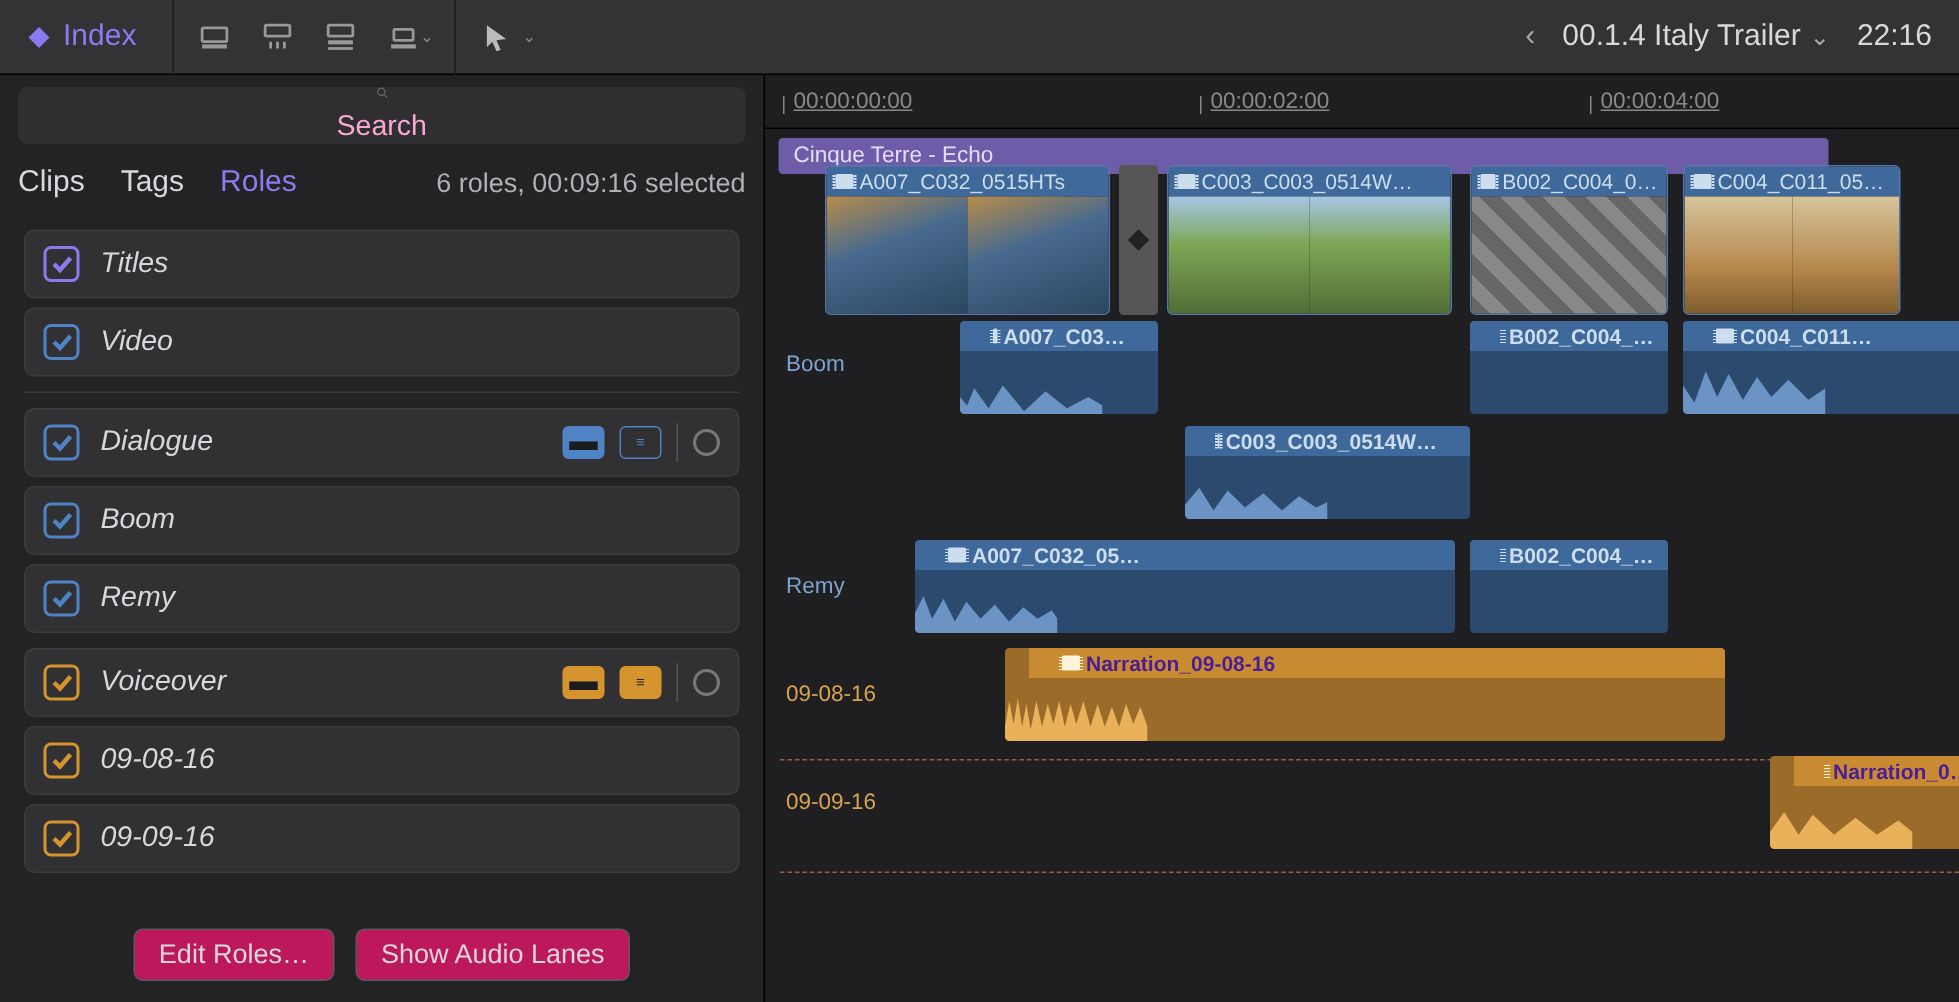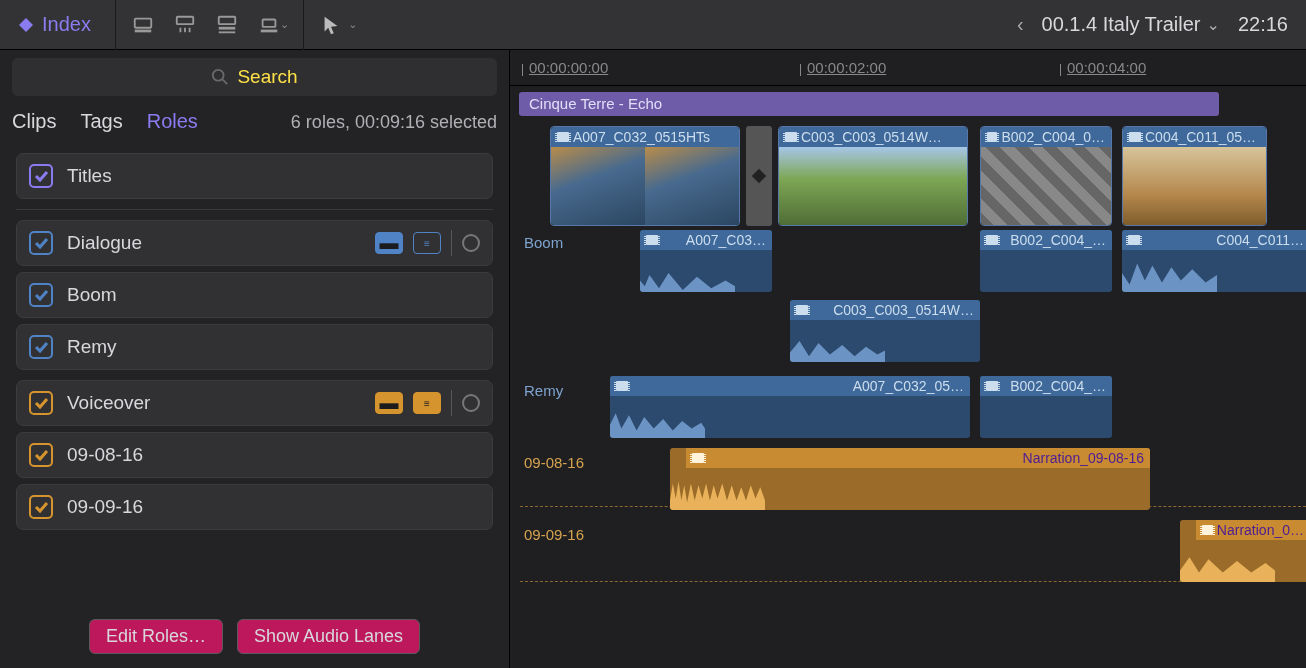--- a/index.html
+++ b/index.html
@@ -33,29 +33,29 @@
   .chev{font-size:11px;color:#888;margin-left:-4px;}
   .tb-right{position:absolute;right:18px;display:flex;align-items:center;gap:18px;font-size:20px;color:var(--text-bright);}
   .tb-right .back{color:#aaa;cursor:pointer;}
   .tb-project{display:flex;align-items:center;gap:6px;}
 
   
   .main{display:flex;height:618px;}
 
   
   .sidebar{width:510px;background:var(--panel-dark);display:flex;flex-direction:column;border-right:1px solid #000;}
-  .search{margin:8px 12px 0;height:38px;background:#2f2f31;border-radius:6px;display:flex;align-items:center;justify-content:center;color:#fde047;font-size:19px;gap:8px;}
+  .search{margin:8px 12px 0;height:38px;background:#2f2f31;border-radius:6px;display:flex;align-items:center;justify-content:center;color:#f9a8d4;font-size:19px;gap:8px;flex-direction:column;}
   .search svg{width:18px;height:18px;}
   .tabbar{display:flex;align-items:flex-end;gap:24px;padding:14px 12px 12px;font-size:20px;}
   .tab{color:var(--text-bright);cursor:pointer;}
   .tab.active{color:var(--purple);}
   .tab-info{margin-left:auto;font-size:18px;color:var(--text);}
   .roles-list{flex:1;padding:8px 16px;overflow:auto;}
   .group{margin-bottom:10px;}
-  .role{height:46px;background:#313133;border:1px solid #3c3c3e;border-radius:7px;margin-bottom:6px;display:flex;align-items:center;padding:0 12px;gap:14px;font-size:19px;color:var(--text-bright);}
+  .role{height:46px;background:#313133;border:1px solid #3c3c3e;border-radius:7px;margin-bottom:6px;display:flex;align-items:center;padding:0 12px;gap:14px;font-size:19px;color:var(--text-bright);font-style:italic;}
   .role.sub{margin-left:0px;}
   .role.amber .cb{border-color:var(--orange);}
   .role.amber .cb svg{stroke:var(--orange);}
   .cb{width:24px;height:24px;border:2px solid var(--blue);border-radius:5px;display:flex;align-items:center;justify-content:center;cursor:pointer;flex:none;}
   .cb.purple{border-color:var(--purple);}
   .cb.purple svg{stroke:var(--purple)!important;}
   .cb svg{width:16px;height:16px;stroke:var(--blue);stroke-width:3;fill:none;}
   .role-name{flex:1;}
   .role-ctrls{display:flex;align-items:center;gap:10px;}
   .mini{width:28px;height:22px;border:1px solid currentColor;border-radius:4px;display:flex;align-items:center;justify-content:center;cursor:pointer;}
@@ -71,38 +71,38 @@
   .pillbtn{background:#be185d;border:1px solid #5a5a5c;padding:6px 16px;border-radius:6px;font-size:18px;color:#d8d8dc;cursor:pointer;}
 
   
   .timeline{flex:1;background:#1f1f21;position:relative;overflow:hidden;}
   .ruler{height:36px;border-bottom:1px solid #000;display:flex;align-items:center;font-size:15px;color:#888;position:relative;}
   .ruler .tick{position:absolute;display:flex;align-items:flex-end;gap:6px;text-decoration:underline;}
   .ruler .tick::before{content:"";width:1px;height:12px;background:#888;display:block;}
   .tracks{position:relative;padding-top:8px;}
   .compound-label{position:absolute;left:9px;top:6px;height:24px;background:var(--track-purple);color:#e2def8;font-size:15px;padding:3px 10px;border-radius:3px;width:700px;}
 
-  .video-lane{position:relative;height:100px;margin-top:32px;margin-left:10px;}
+  .video-lane{position:relative;height:100px;margin-top:16px;margin-left:10px;}
   .vclip{position:absolute;top:0;height:100px;border-radius:4px;overflow:hidden;border:1px solid #5577aa;}
   .vclip .head{height:20px;background:var(--clip-blue-head);font-size:14px;color:#cde;font-weight:500;padding:2px 6px;display:flex;align-items:center;gap:4px;}
   .vclip .body{height:80px;display:flex;}
   .thumb{flex:1;background:linear-gradient(160deg,#b88c4a 0%,#486a8e 40%,#2a4560 100%);}
   .thumb.t2{background:linear-gradient(#a6c6e6 0%,#7da654 40%,#4d6b35 100%);}
   .thumb.t3{background:repeating-linear-gradient(45deg,#666 0 10px,#888 10px 20px);}
   .thumb.t4{background:linear-gradient(#d6c49a 0%,#b5874c 60%,#7a5a2a 100%);}
   .trans{position:absolute;top:0;height:100px;width:26px;background:#555;border-radius:3px;display:flex;align-items:center;justify-content:center;}
   .trans svg{width:18px;height:18px;fill:#222;}
 
   .lane-label{position:absolute;left:14px;font-size:15px;color:#7ea3cf;}
   .lane-label.orange{color:#d6a34f;}
   .alane{position:relative;height:70px;margin-left:10px;}
   .aclip{position:absolute;top:0;height:62px;border-radius:3px;overflow:hidden;}
   .aclip.blue{background:var(--clip-blue);}
   .aclip.orange{background:var(--clip-orange);}
-  .aclip .ahead{height:20px;font-size:14px;font-weight:400;padding:2px 6px;display:flex;align-items:center;gap:4px;justify-content:space-between;}
+  .aclip .ahead{height:20px;font-size:14px;font-weight:700;padding:2px 22px;display:flex;align-items:center;gap:4px;}
   .aclip.blue .ahead{background:var(--clip-blue-head);color:#cde;}
   .aclip.orange .ahead{background:var(--clip-orange-head);color:#4c1d95;margin-left:16px;}
   .wave{height:42px;position:relative;overflow:hidden;}
   .wave-graph{position:absolute;bottom:0;left:0;right:0;height:38px;}
   .dashed{border-top:1px dashed #8a6a30;position:absolute;left:10px;right:0;}
   .filmicon{width:12px;height:10px;background:currentColor;border-radius:1px;position:relative;}
   .filmicon::before,.filmicon::after{content:"";position:absolute;top:0;bottom:0;width:2px;background:repeating-linear-gradient(#0000 0 1px, currentColor 1px 2px);}
   .filmicon::before{left:-2px;} .filmicon::after{right:-2px;}
   .fi-blue{color:#cde;} .fi-or{color:#fff3dc;}
 
@@ -183,20 +183,28 @@
 
     <div class="roles-list">
       <div class="group">
         <div class="role">
           <span class="cb purple">
               <svg viewBox="0 0 16 16">
                 <path d="M3 8 L7 12 L14 4"></path>
               </svg>
             </span>
           <span class="role-name">Titles</span>
+        </div>
+        <div class="role">
+          <span class="cb">
+              <svg viewBox="0 0 16 16">
+                <path d="M3 8 L7 12 L14 4"></path>
+              </svg>
+            </span>
+          <span class="role-name">Video</span>
         </div>
       </div>
 
       <div class="hr"></div>
 
       <div class="group">
         <div class="role">
           <span class="cb">
               <svg viewBox="0 0 16 16">
                 <path d="M3 8 L7 12 L14 4"></path>

